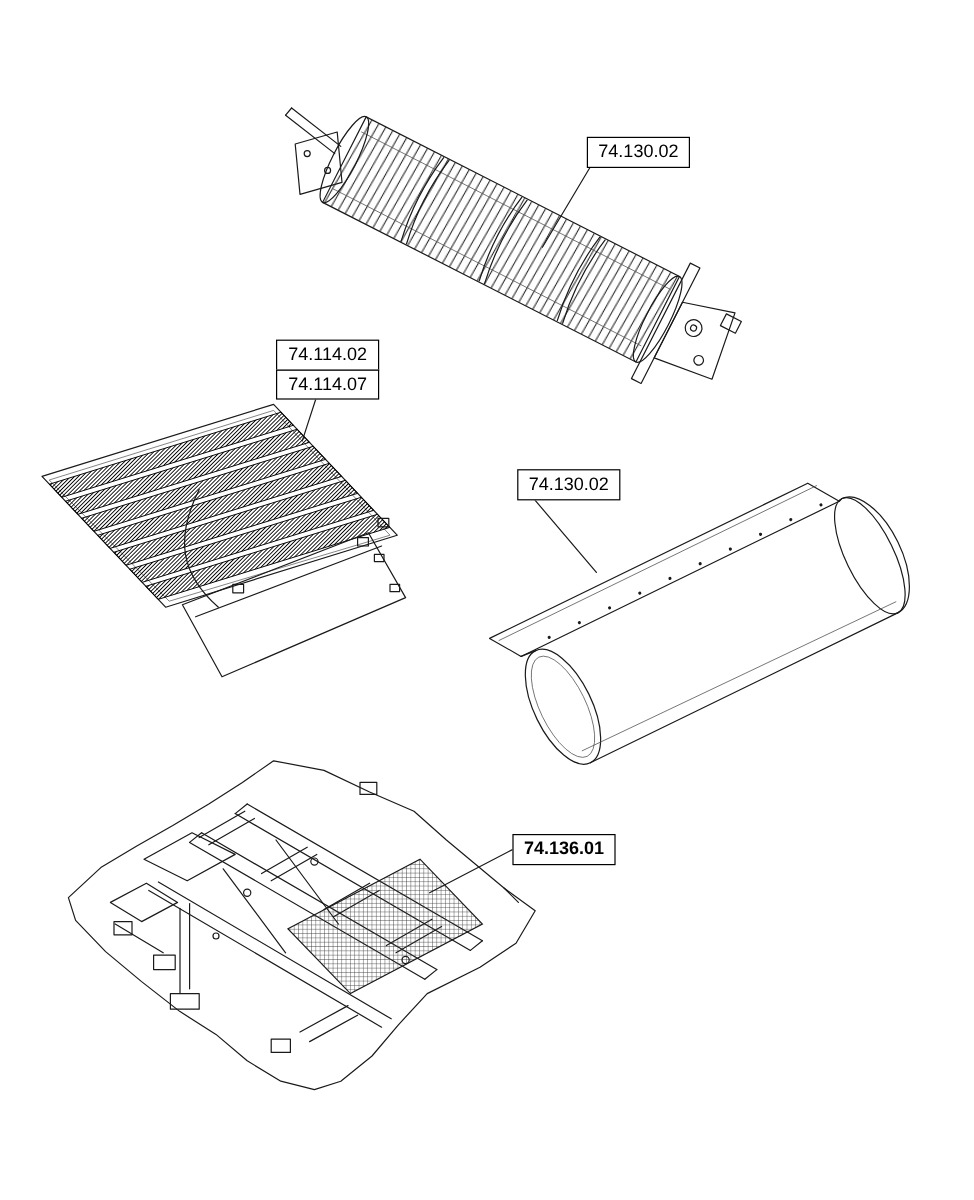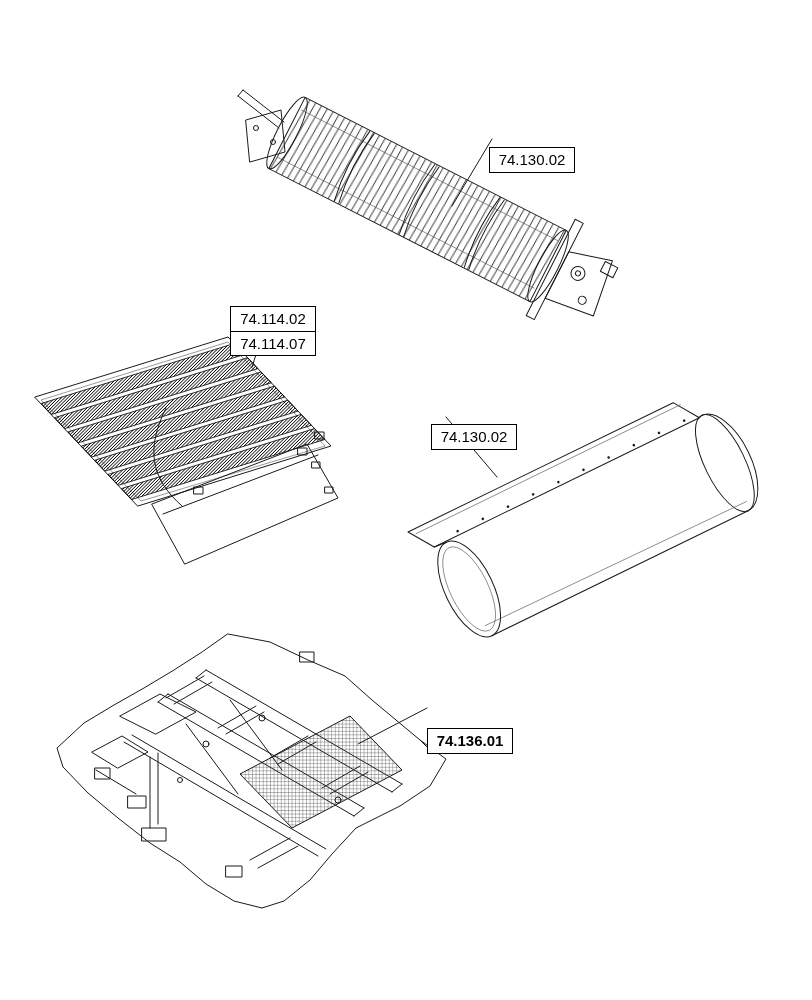--- a/index.html
+++ b/index.html
@@ -39,21 +39,20 @@
     box-sizing: border-box;
     background: #ffffff;
     border: 1px solid #000000;
     color: #000000;
     font-size: 15px;
     line-height: 1.3;
     padding: 2px 8px;
     text-align: center;
     min-width: 86px;
     white-space: nowrap;
-    margin-top: 33px;
   }
   .callout {
     position: absolute;
   }
   .callout-stack {
     position: absolute;
   }
   .callout-stack .callout-row + .callout-row {
     margin-top: -1px;
     text-align: center;
@@ -208,21 +207,21 @@
     <g>
       <line class="ln" x1="492" y1="139" x2="452" y2="206"></line>
       <line class="ln" x1="264" y1="330" x2="252" y2="367"></line>
       <line class="ln" x1="446" y1="417" x2="497" y2="477"></line>
       <line class="ln" x1="427" y1="708" x2="358" y2="744"></line>
     </g>
   </svg>
 
   <div class="callout" style="left:489px; top:114px;">74.130.02</div>
 
-  <div class="callout-stack" style="left:230px; top:273px;">
+  <div class="callout-stack" style="left:230px; top:283px;">
     <div class="callout-row">74.114.02</div>
     <div class="callout-row">74.114.07</div>
   </div>
 
   <div class="callout" style="left:431px; top:391px;">74.130.02</div>
 
   <div class="callout" style="left:427px; top:695px;font-weight:bold;">74.136.01</div>
 
 </div>
 

